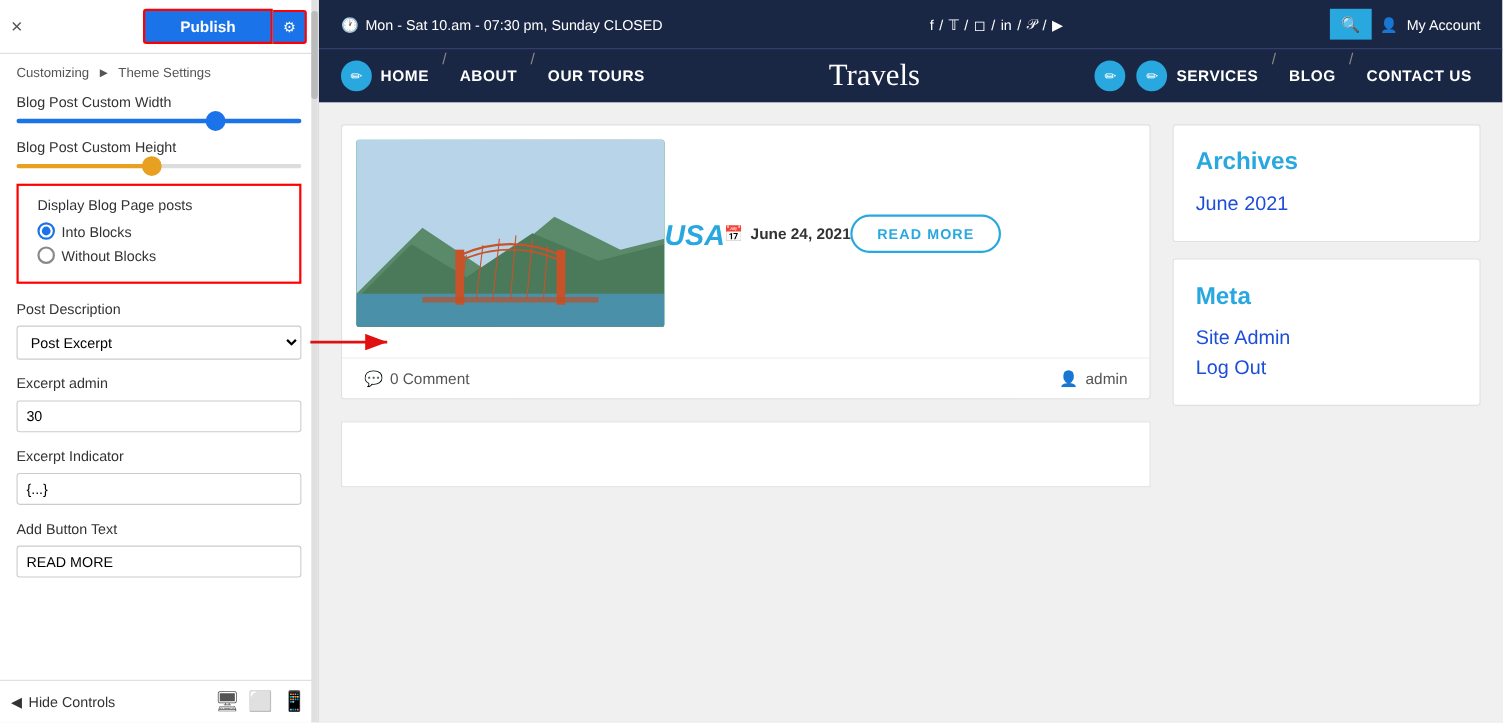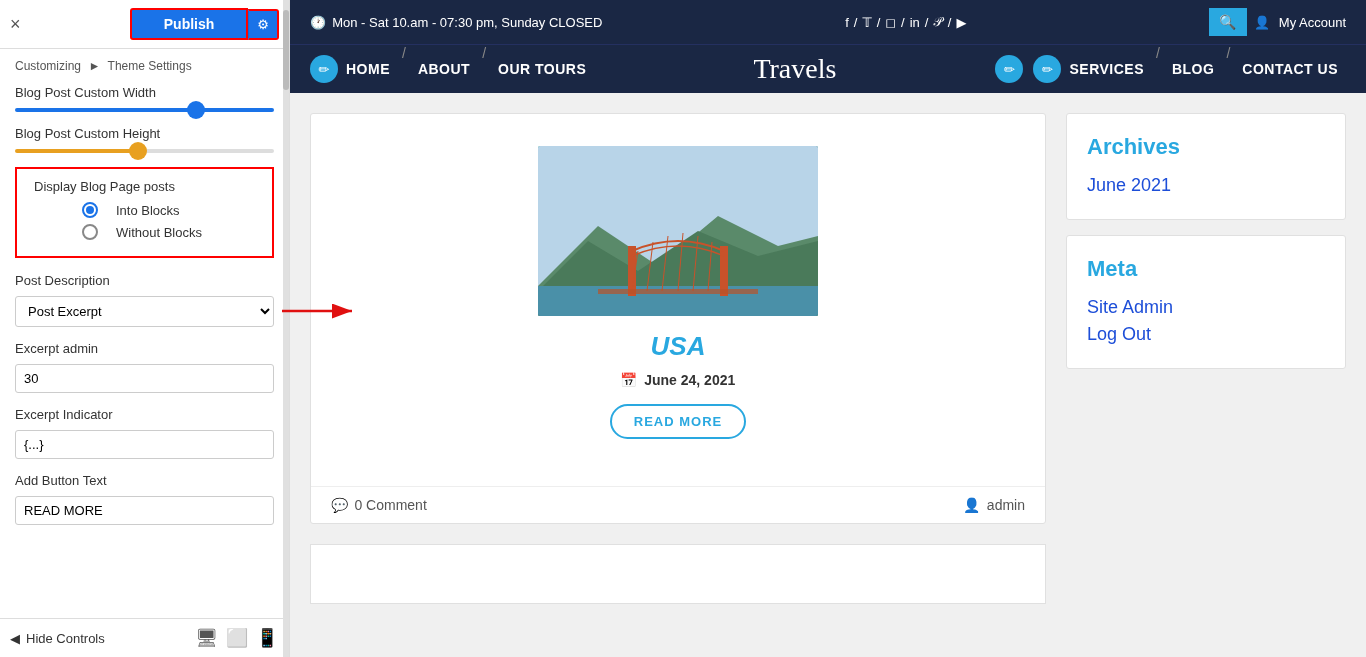--- a/index.html
+++ b/index.html
@@ -87,22 +87,22 @@
     .display-blog-box {
       border: 2px solid red;
       padding: 10px 17px;
       margin-bottom: 15px;
       background: #fff;
     }
     .display-blog-label {
       font-size: 13px; color: #333; margin-bottom: 8px;
     }
     .radio-option {
-      display: flex; align-items: center; gap: 18px;
-      margin-bottom: 6px; font-size: 13px; color: #333; margin-left: 48px;
+      display: flex; align-items: center; gap: 6px;
+      margin-bottom: 6px; font-size: 13px; color: #333;
     }
     .radio-filled {
       width: 16px; height: 16px; border-radius: 50%; border: 2px solid #1a73e8;
       background: #fff; position: relative; display: flex; align-items: center; justify-content: center;
     }
     .radio-filled::after {
       content: ''; width: 8px; height: 8px; background: #1a73e8; border-radius: 50%;
     }
     .radio-empty {
       width: 16px; height: 16px; border-radius: 50%; border: 2px solid #888;
@@ -219,23 +219,23 @@
       gap: 20px;
     }
 
     .post-card {
       background: #fff;
       border: 1px solid #e0e0e0;
       border-radius: 3px;
       overflow: hidden;
     }
     .post-card-inner {
-      padding: 32px;
-      display: flex;
-      flex-direction: column;
+      padding: 13px;
+      display: flex;
+      flex-direction: row;
       align-items: center;
     }
     .post-image {
       width: 280px;
       height: 170px;
       background: linear-gradient(135deg, #4a9, #267, #1a5);
       border-radius: 2px;
       overflow: hidden;
       position: relative;
       margin-bottom: 15px;

